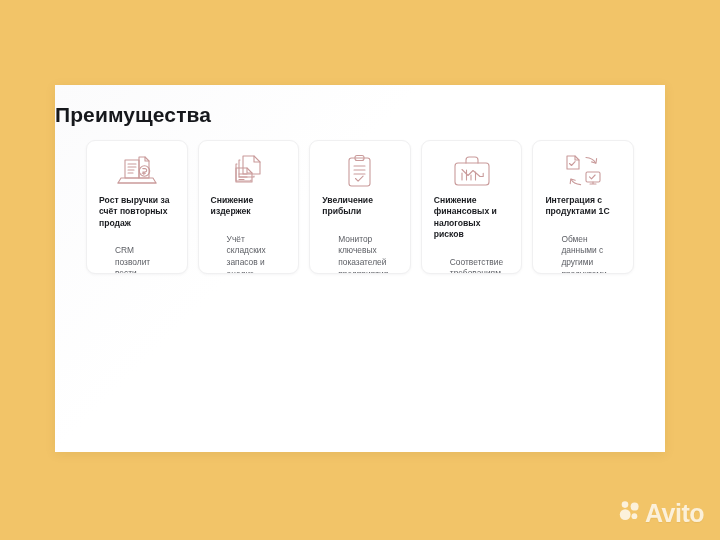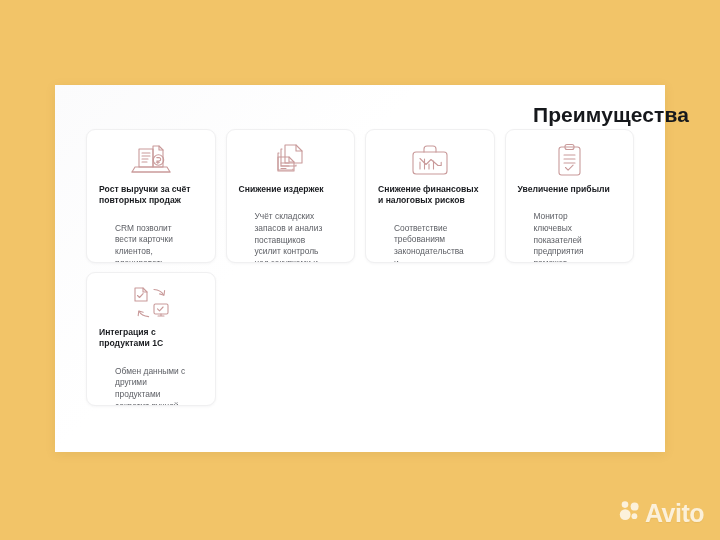--- a/index.html
+++ b/index.html
@@ -33,36 +33,35 @@
     box-shadow: 0 2px 10px rgba(120, 90, 20, .10);
     box-sizing: border-box;
     padding: 0;
   }
 
   #slide-title {
     position: absolute;
     left: 0;
     top: 18px;
     width: 100%;
-    text-align: right;
+    text-align: left;
     font-size: 21px;
     font-weight: 700;
     letter-spacing: .1px;
     color: #16181c;
-    margin-left: 24px;
   }
 
   
   #grid {
     position: absolute;
     left: 31px;
-    top: 44px;
+    top: 55px;
     width: 548px;
     display: grid;
-    grid-template-columns: repeat(4, 1fr);
+    grid-template-columns: repeat(5, 1fr);
     grid-auto-rows: 134px;
     column-gap: 10px;
     row-gap: 9px;
   }
 
   .card {
     position: relative;
     background: #ffffff;
     border: 1px solid #f0f0f1;
     border-radius: 9px;
@@ -157,43 +156,43 @@
             <path d="M16 14v5h5"></path>
             <path d="M8 20h8M8 23h8M8 25.5h5"></path>
           </svg>
         </div>
         <p class="card-title">Снижение издержек</p>
         <p class="card-text">Учёт складских запасов и анализ поставщиков усилит контроль над закупками и снизит лишние затраты.</p>
       </div>
 
       <div class="card">
         <div class="card-icon">
+          <svg width="27" height="34" viewBox="0 0 27 34" fill="none" stroke="#c99a9a" stroke-width="1.1" stroke-linecap="round" stroke-linejoin="round">
+            <rect x="3" y="4" width="21" height="28" rx="2.5"></rect>
+            <rect x="9" y="1.5" width="9" height="5" rx="2"></rect>
+            <path d="M8 12h11M8 16h11M8 20h11"></path>
+            <path d="M9.5 24.5l2.6 2.6 5-5"></path>
+          </svg>
+        </div>
+        <p class="card-title">Увеличение прибыли</p>
+        <p class="card-text">Монитор ключевых показателей предприятия поможет оценивать текущее состояния бизнеса.</p>
+      </div>
+
+      <div class="card">
+        <div class="card-icon">
           <svg width="38" height="32" viewBox="0 0 38 32" fill="none" stroke="#c99a9a" stroke-width="1.1" stroke-linecap="round" stroke-linejoin="round">
             <rect x="2" y="8" width="34" height="22" rx="3"></rect>
             <path d="M13 8V5a3 3 0 0 1 3-3h6a3 3 0 0 1 3 3v3"></path>
             <path d="M9 25v-7M13.5 25v-10M18 25v-5M22.5 25v-8"></path>
             <path d="M9 14.5l6 6 5-5 7 6"></path>
             <path d="M27 21.5h3.2v-3.2"></path>
           </svg>
         </div>
         <p class="card-title">Снижение финансовых и налоговых рисков</p>
         <p class="card-text">Соответствие требованиям законодательства и регламентированный учёт избавят от штрафов.</p>
-      </div>
-
-      <div class="card">
-        <div class="card-icon">
-          <svg width="27" height="34" viewBox="0 0 27 34" fill="none" stroke="#c99a9a" stroke-width="1.1" stroke-linecap="round" stroke-linejoin="round">
-            <rect x="3" y="4" width="21" height="28" rx="2.5"></rect>
-            <rect x="9" y="1.5" width="9" height="5" rx="2"></rect>
-            <path d="M8 12h11M8 16h11M8 20h11"></path>
-            <path d="M9.5 24.5l2.6 2.6 5-5"></path>
-          </svg>
-        </div>
-        <p class="card-title">Увеличение прибыли</p>
-        <p class="card-text">Монитор ключевых показателей предприятия поможет оценивать текущее состояния бизнеса.</p>
       </div>
 
 
       <div class="card">
         <div class="card-icon">
           <svg width="38" height="34" viewBox="0 0 38 34" fill="none" stroke="#c99a9a" stroke-width="1.1" stroke-linecap="round" stroke-linejoin="round">
             <path d="M3 2h8l4 4v9H3z"></path>
             <path d="M11 2v4h4"></path>
             <path d="M5.5 9.5l2 2 3.6-3.8"></path>
             <path d="M22 3.5c4.5.3 8 2.6 9.6 5.4"></path>

